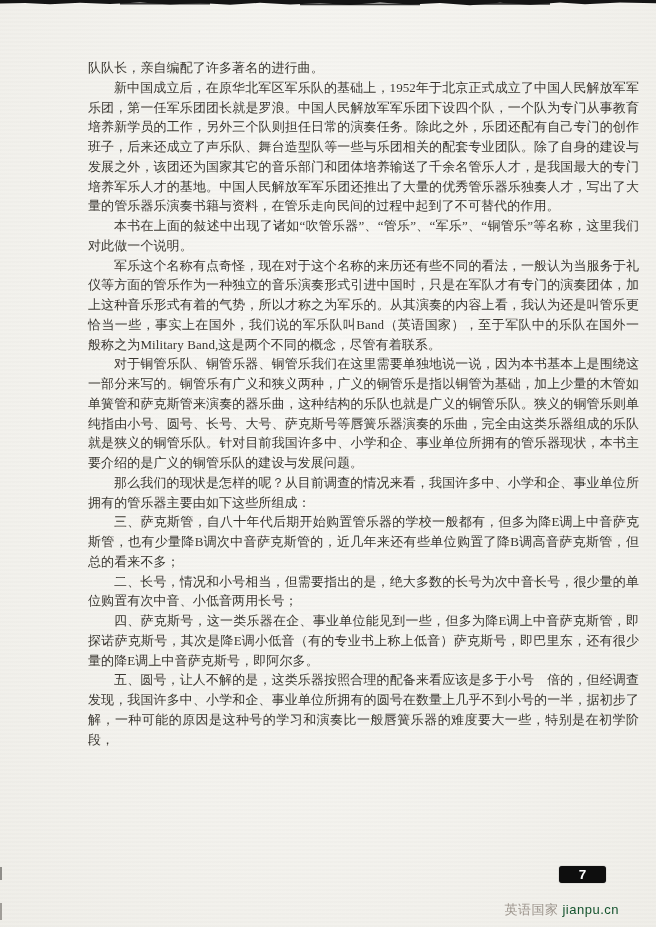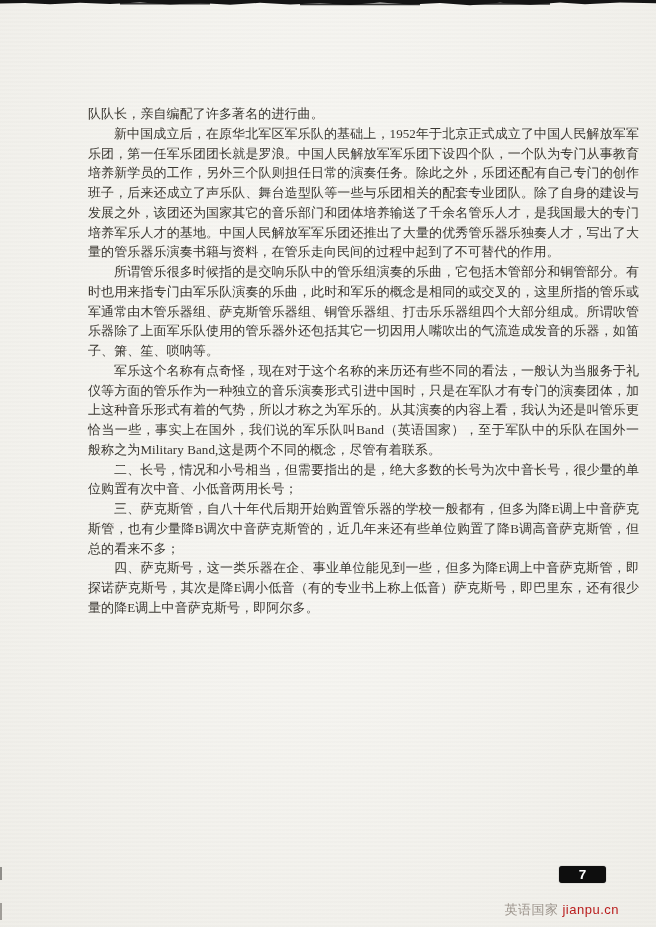--- a/index.html
+++ b/index.html
@@ -37,21 +37,21 @@
     color: #3a3731;
     text-align: justify;
     text-justify: inter-ideograph;
     z-index: 2;
   }
   .text-block p {
     margin: 0;
     text-indent: 2em;
     word-break: break-all;
   }
-  .text-block p:first-child { text-indent: 0; margin-top: 46px; }
+  .text-block p:first-child { text-indent: 0; }
   .page-badge {
     position: absolute;
     left: 559px;
     top: 866px;
     width: 47px;
     height: 17px;
     background: #0e0e0e;
     border-radius: 3px;
     color: #ffffff;
     font-weight: bold;
@@ -67,21 +67,21 @@
     right: 37px;
     top: 901px;
     font-size: 13px;
     letter-spacing: 0.5px;
     color: #9b938b;
     z-index: 2;
     white-space: nowrap;
     font-family: "Liberation Sans", sans-serif;
   }
   .watermark .url {
-    color: #b91c1c;
+    color: #14532d;
     margin-left: 4px;
   }
   .scan-tick {
     position: absolute;
     left: 0;
     width: 2px;
     background: #8f8d89;
     z-index: 2;
   }
   .scan-tick.t1 { top: 867px; height: 13px; }
@@ -91,25 +91,28 @@
 <body>
 
 <svg class="scan-edge" viewBox="0 0 656 8" preserveAspectRatio="none" aria-hidden="true">
   <path fill="#141414" d="M0,0 H656 V3.2 L620,2.4 L585,4.2 L560,2.6 L530,4.8 L500,2.8 L470,5.2 L440,3.0 L410,4.6 L380,2.6 L350,5.0 L320,3.2 L290,4.4 L260,2.8 L230,4.8 L200,3.0 L170,4.4 L140,2.6 L110,4.0 L80,2.8 L50,4.2 L25,3.0 L0,3.6 Z"></path>
   <path fill="#141414" d="M120,3 h90 v1.6 h-90 Z M300,3.4 h120 v1.8 h-120 Z M470,3 h80 v1.8 h-80 Z" opacity="0.85"></path>
 </svg>
 
 <div class="text-block">
     <p>队队长，亲自编配了许多著名的进行曲。</p>
     <p>新中国成立后，在原华北军区军乐队的基础上，1952年于北京正式成立了中国人民解放军军乐团，第一任军乐团团长就是罗浪。中国人民解放军军乐团下设四个队，一个队为专门从事教育培养新学员的工作，另外三个队则担任日常的演奏任务。除此之外，乐团还配有自己专门的创作班子，后来还成立了声乐队、舞台造型队等一些与乐团相关的配套专业团队。除了自身的建设与发展之外，该团还为国家其它的音乐部门和团体培养输送了千余名管乐人才，是我国最大的专门培养军乐人才的基地。中国人民解放军军乐团还推出了大量的优秀管乐器乐独奏人才，写出了大量的管乐器乐演奏书籍与资料，在管乐走向民间的过程中起到了不可替代的作用。</p>
-    <p>所谓管乐很多时候指的是交响乐队中的管乐组演奏的乐曲，它包括木管部分和铜管部分。有时也用来指专门由军乐队演奏的乐曲，此时和军乐的概念是相同的或交叉的，这里所指的管乐或军通常由木管乐器组、萨克斯管乐器组、铜管乐器组、打击乐乐器组四个大部分组成。所谓吹管乐器除了上面军乐队使用的管乐器外还包括其它一切因用人嘴吹出的气流造成发音的乐器，如笛子、箫、笙、唢呐等。</p>
+    <p>本书在上面的敍述中出现了诸如“吹管乐器”、“管乐”、“军乐”、“铜管乐”等名称，这里我们对此做一个说明。</p>
     <p>军乐这个名称有点奇怪，现在对于这个名称的来历还有些不同的看法，一般认为当服务于礼仪等方面的管乐作为一种独立的音乐演奏形式引进中国时，只是在军队才有专门的演奏团体，加上这种音乐形式有着的气势，所以才称之为军乐的。从其演奏的内容上看，我认为还是叫管乐更恰当一些，事实上在国外，我们说的军乐队叫Band（英语国家），至于军队中的乐队在国外一般称之为Military Band,这是两个不同的概念，尽管有着联系。</p>
+    <p>对于铜管乐队、铜管乐器、铜管乐我们在这里需要单独地说一说，因为本书基本上是围绕这一部分来写的。铜管乐有广义和狭义两种，广义的铜管乐是指以铜管为基础，加上少量的木管如单簧管和萨克斯管来演奏的器乐曲，这种结构的乐队也就是广义的铜管乐队。狭义的铜管乐则单纯指由小号、圆号、长号、大号、萨克斯号等唇簧乐器演奏的乐曲，完全由这类乐器组成的乐队就是狭义的铜管乐队。针对目前我国许多中、小学和企、事业单位所拥有的管乐器现状，本书主要介绍的是广义的铜管乐队的建设与发展问题。</p>
+    <p>那么我们的现状是怎样的呢？从目前调查的情况来看，我国许多中、小学和企、事业单位所拥有的管乐器主要由如下这些所组成：</p>
+    <p>三、萨克斯管，自八十年代后期开始购置管乐器的学校一般都有，但多为降E调上中音萨克斯管，也有少量降B调次中音萨克斯管的，近几年来还有些单位购置了降B调高音萨克斯管，但总的看来不多；</p>
     <p>二、长号，情况和小号相当，但需要指出的是，绝大多数的长号为次中音长号，很少量的单位购置有次中音、小低音两用长号；</p>
-    <p>三、萨克斯管，自八十年代后期开始购置管乐器的学校一般都有，但多为降E调上中音萨克斯管，也有少量降B调次中音萨克斯管的，近几年来还有些单位购置了降B调高音萨克斯管，但总的看来不多；</p>
     <p>四、萨克斯号，这一类乐器在企、事业单位能见到一些，但多为降E调上中音萨克斯管，即探诺萨克斯号，其次是降E调小低音（有的专业书上称上低音）萨克斯号，即巴里东，还有很少量的降E调上中音萨克斯号，即阿尔多。</p>
+    <p>五、圆号，让人不解的是，这类乐器按照合理的配备来看应该是多于小号　倍的，但经调查发现，我国许多中、小学和企、事业单位所拥有的圆号在数量上几乎不到小号的一半，据初步了解，一种可能的原因是这种号的学习和演奏比一般唇簧乐器的难度要大一些，特别是在初学阶段，</p>
   </div>
 
 <div class="page-badge">7</div>
 
 <div class="scan-tick t1"></div>
 <div class="scan-tick t2"></div>
 
 <div class="watermark">
   <span>英语国家</span><span class="url">jianpu.cn</span>
 </div>

